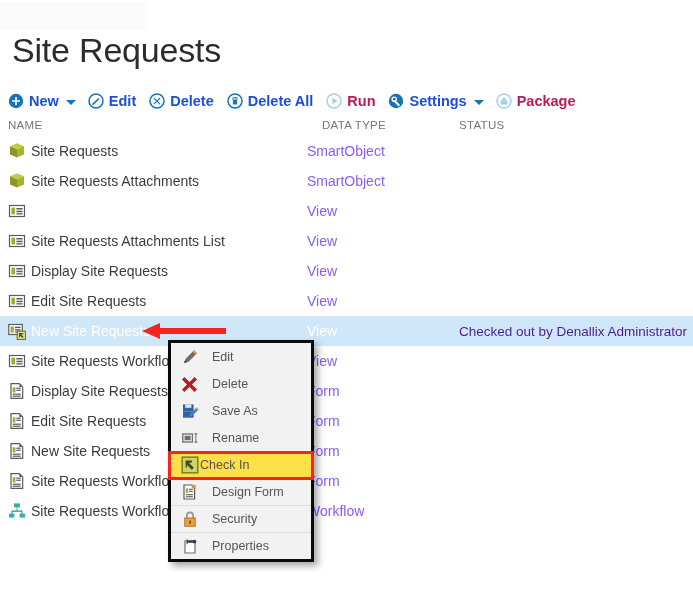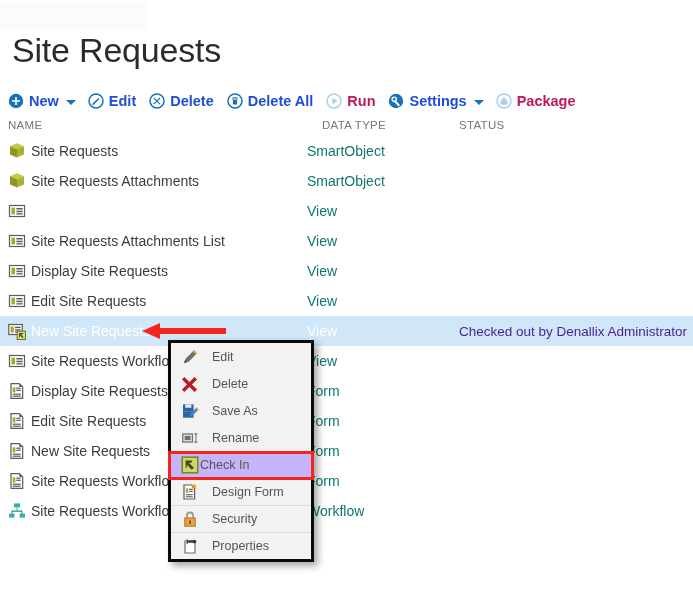--- a/index.html
+++ b/index.html
@@ -52,21 +52,21 @@
     position:relative; height:30px; width:693px;
     display:flex; align-items:center;
   }
   .row.selected { background:#cfe7f8; }
   .row .nm {
     position:absolute; left:31px; font-size:14px; color:#3b3b3b;
     white-space:nowrap;
   }
   .row.selected .nm { color:#ffffff; }
   .row .dt {
-    position:absolute; left:307px; font-size:14px; color:#0f766e; white-space:nowrap;
+    position:absolute; left:307px; font-size:14px; color:#8b5cf6; white-space:nowrap;
   }
   .row.selected .dt { color:#ffffff; }
   .row .st {
     position:absolute; left:459px; font-size:13.5px; color:#4c1d95; white-space:nowrap;
   }
   .row .ic { position:absolute; left:8px; width:18px; height:18px; }
   
   #arrow-annot { position:absolute; left:138px; top:322px; width:90px; height:18px; }
   
   #ctx-menu {
@@ -75,21 +75,21 @@
     box-shadow:4px 4px 7px rgba(0,0,0,.35);
     z-index:40;
   }
   .mi {
     position:relative; height:27px; display:flex; align-items:center;
     font-size:12.5px; color:#555; padding-left:41px; white-space:nowrap;
   }
   .mi.sep-above { border-top:1px solid #dcdcdc; }
   .mi .mico { position:absolute; left:10px; top:50%; transform:translateY(-50%);
               width:18px; height:18px; }
-  .mi.highlight { background:#c4b5fd;padding-left:29px; }
+  .mi.highlight { background:#fde047;padding-left:29px; }
   #ctx-highlight-box {
     position:absolute; left:-3px; right:-3px; top:-1px; height:29px;
     border:3px solid #f4241f; pointer-events:none; z-index:5;
   }
 </style>
 </head>
 <body>
 
 <div id="top-strip"></div>
 

